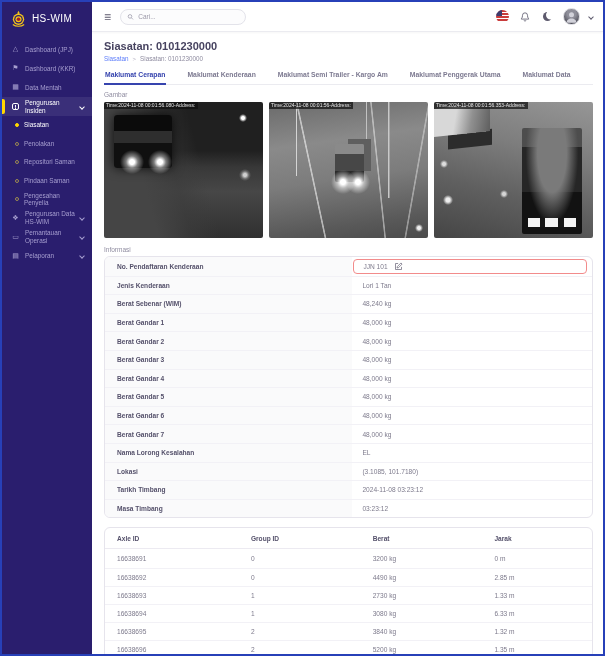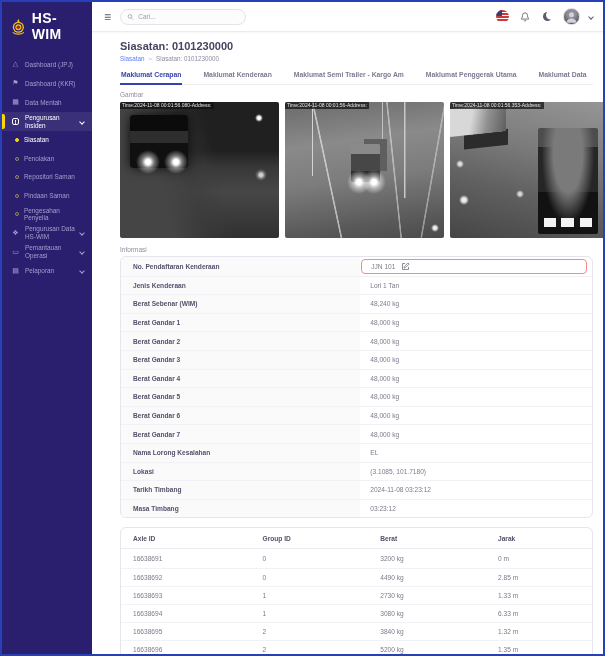--- a/index.html
+++ b/index.html
@@ -6,21 +6,21 @@
   html,body{width:605px;height:656px}
   body{
     border:2px solid #2740b8;
     display:flex;
     font-family:"Liberation Sans","DejaVu Sans",sans-serif;
     background:#fff;overflow:hidden;
   }
   
   .sidebar{flex:0 0 90px;width:90px;background:#2a1e6e;color:#a79fd0;display:flex;flex-direction:column}
   .brand{display:flex;align-items:center;gap:5px;padding:8px 6px 7px 8px}
-  .brand-name{color:#fff;font-weight:bold;font-size:14px;letter-spacing:.4px}
+  .brand-name{color:#fff;font-weight:normal;font-size:10px;letter-spacing:.4px}
   .nav{margin-top:6px}
   .side-item{position:relative;display:flex;align-items:center;gap:5px;padding:0 6px 0 9px;min-height:19px;font-size:6.4px;cursor:pointer;color:#a79fd0;line-height:1.2}
   .side-item.active{color:#fff}
   .side-item.active:not(.sub){background:rgba(255,255,255,.08)}
   .side-item.active:not(.sub)::before{content:"";position:absolute;left:-0px;top:2px;bottom:2px;width:3px;background:#ffd600;border-radius:0 2px 2px 0}
   .side-item.sub{padding-left:13px;min-height:18.5px}
   .dot{display:none;width:4px;height:4px;border-radius:50%;border:1px solid #9c8a52;flex:0 0 4px}
   .side-item.sub .dot{display:block}
   .side-item.sub.active .dot{background:#ffd600;border-color:#ffd600}
   .glyph{flex:0 0 9px;width:9px;text-align:center;font-size:7px;font-family:"DejaVu Sans",sans-serif}
@@ -37,21 +37,21 @@
   .search input::placeholder{color:#9b98a8}
   .tb-right{margin-left:auto;display:flex;align-items:center;gap:8px}
   .icon-btn{width:15px;height:15px;display:flex;align-items:center;justify-content:center;cursor:pointer;color:#5d5a6d;border-radius:4px}
   .flag{position:relative;width:13px;height:13px;border-radius:50%;overflow:hidden;
     background:linear-gradient(180deg,#c93c3c 0 12%,#fff 12% 24%,#c93c3c 24% 36%,#fff 36% 48%,#c93c3c 48% 60%,#fff 60% 72%,#c93c3c 72% 84%,#fff 84% 100%)}
   .flag::before{content:"";position:absolute;left:0;top:0;width:48%;height:48%;background:#3c3b6e}
   .moon{width:9px;height:9px;border-radius:50%;box-shadow:inset 3px -1.5px 0 0 #5d5a6d}
   .avatar{position:relative;width:17px;height:17px;border-radius:50%;overflow:hidden;border:1px solid #d8d8de;background:radial-gradient(circle at 50% 30%,#8e8e99 0 35%,#4d4d57 80%);display:flex;align-items:flex-end;justify-content:center;cursor:pointer}
   .caret{width:4px;height:4px;border-right:1.2px solid #5d5a6d;border-bottom:1.2px solid #5d5a6d;transform:rotate(45deg);margin-left:1px}
   
-  .content{flex:1;padding:8px 10px 0 28px;overflow:hidden}
+  .content{flex:1;padding:8px 10px 0 12px;overflow:hidden}
   .page-title{font-size:11px;font-weight:bold;color:#474360}
   .crumbs{margin-top:3px;font-size:6.3px;color:#8f8ca0;display:flex;align-items:center;gap:4px}
   .crumb-link{color:#5c7cfa;cursor:pointer}
   .crumb-sep{color:#b5b2c2;font-size:6px}
   .tabs{display:flex;gap:20px;margin-top:9px;border-bottom:1px solid #ebebf0}
   .tab{font-size:6.8px;font-weight:bold;color:#7c7990;padding:0 1px 5px;cursor:pointer;white-space:nowrap}
   .tab.active{color:#3644ae;border-bottom:2px solid #3644ae;margin-bottom:-1px}
   .section-label{margin-top:6px;font-size:6.5px;color:#8f8ca0}
   
   .images{display:flex;gap:6px;margin-top:4px}

